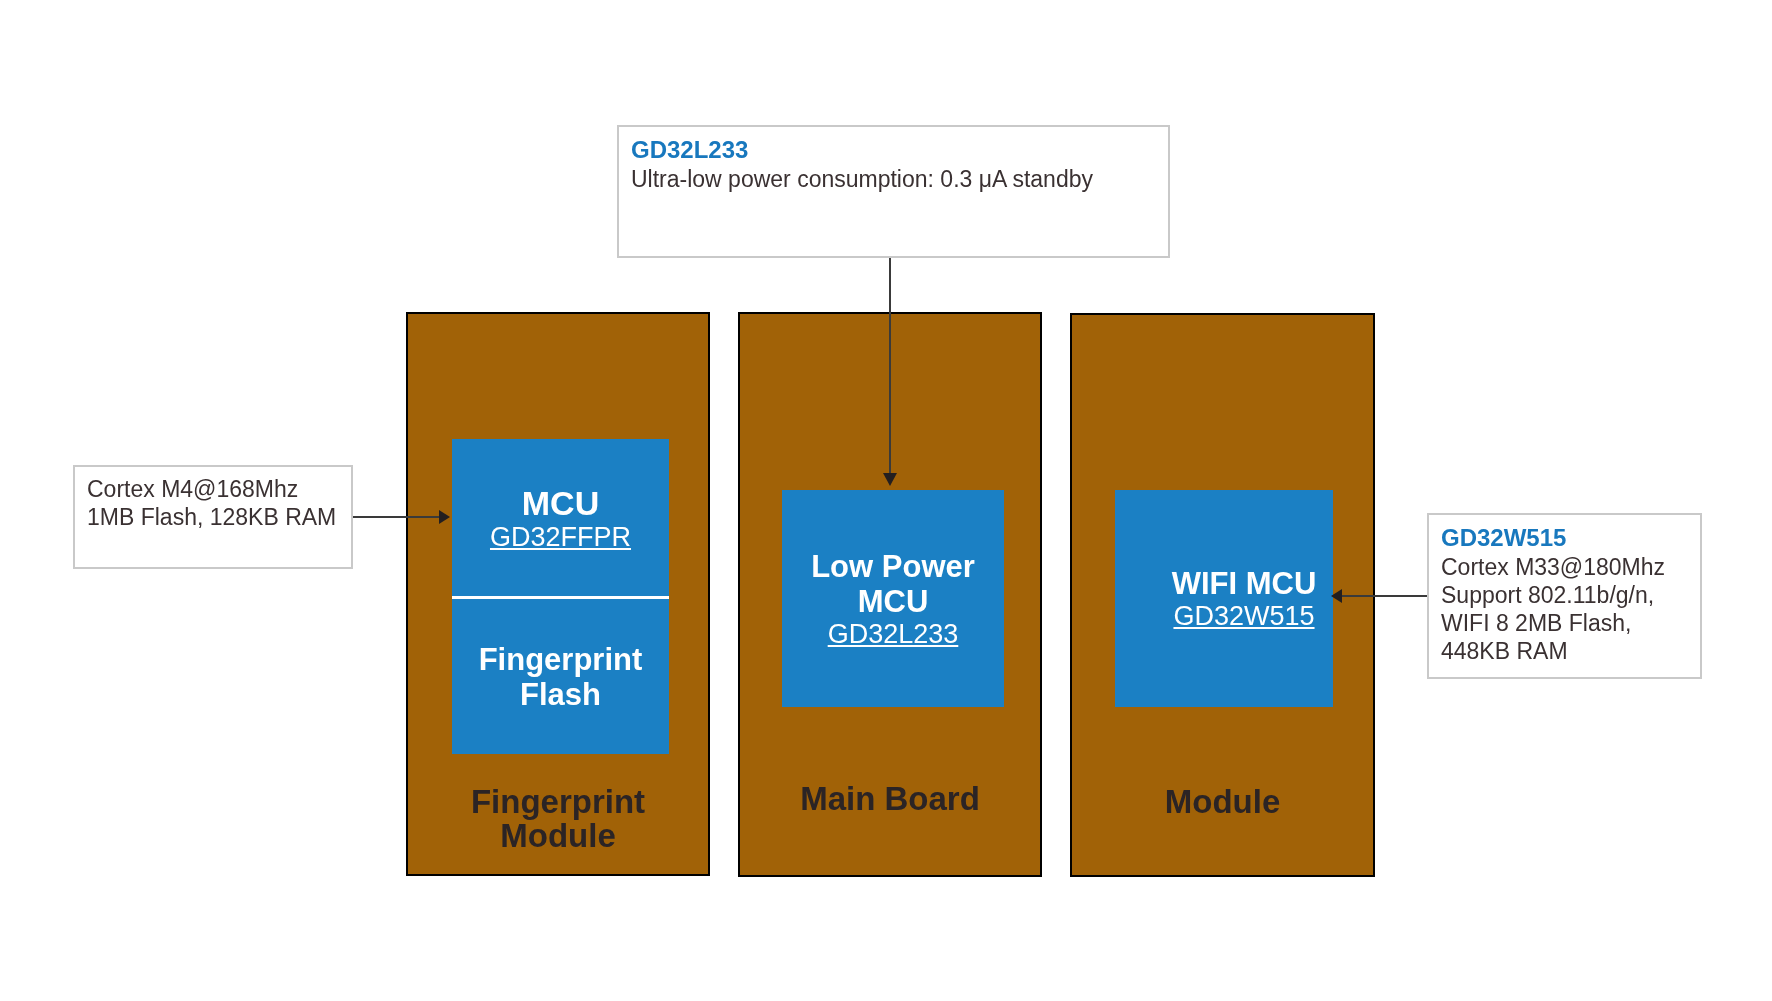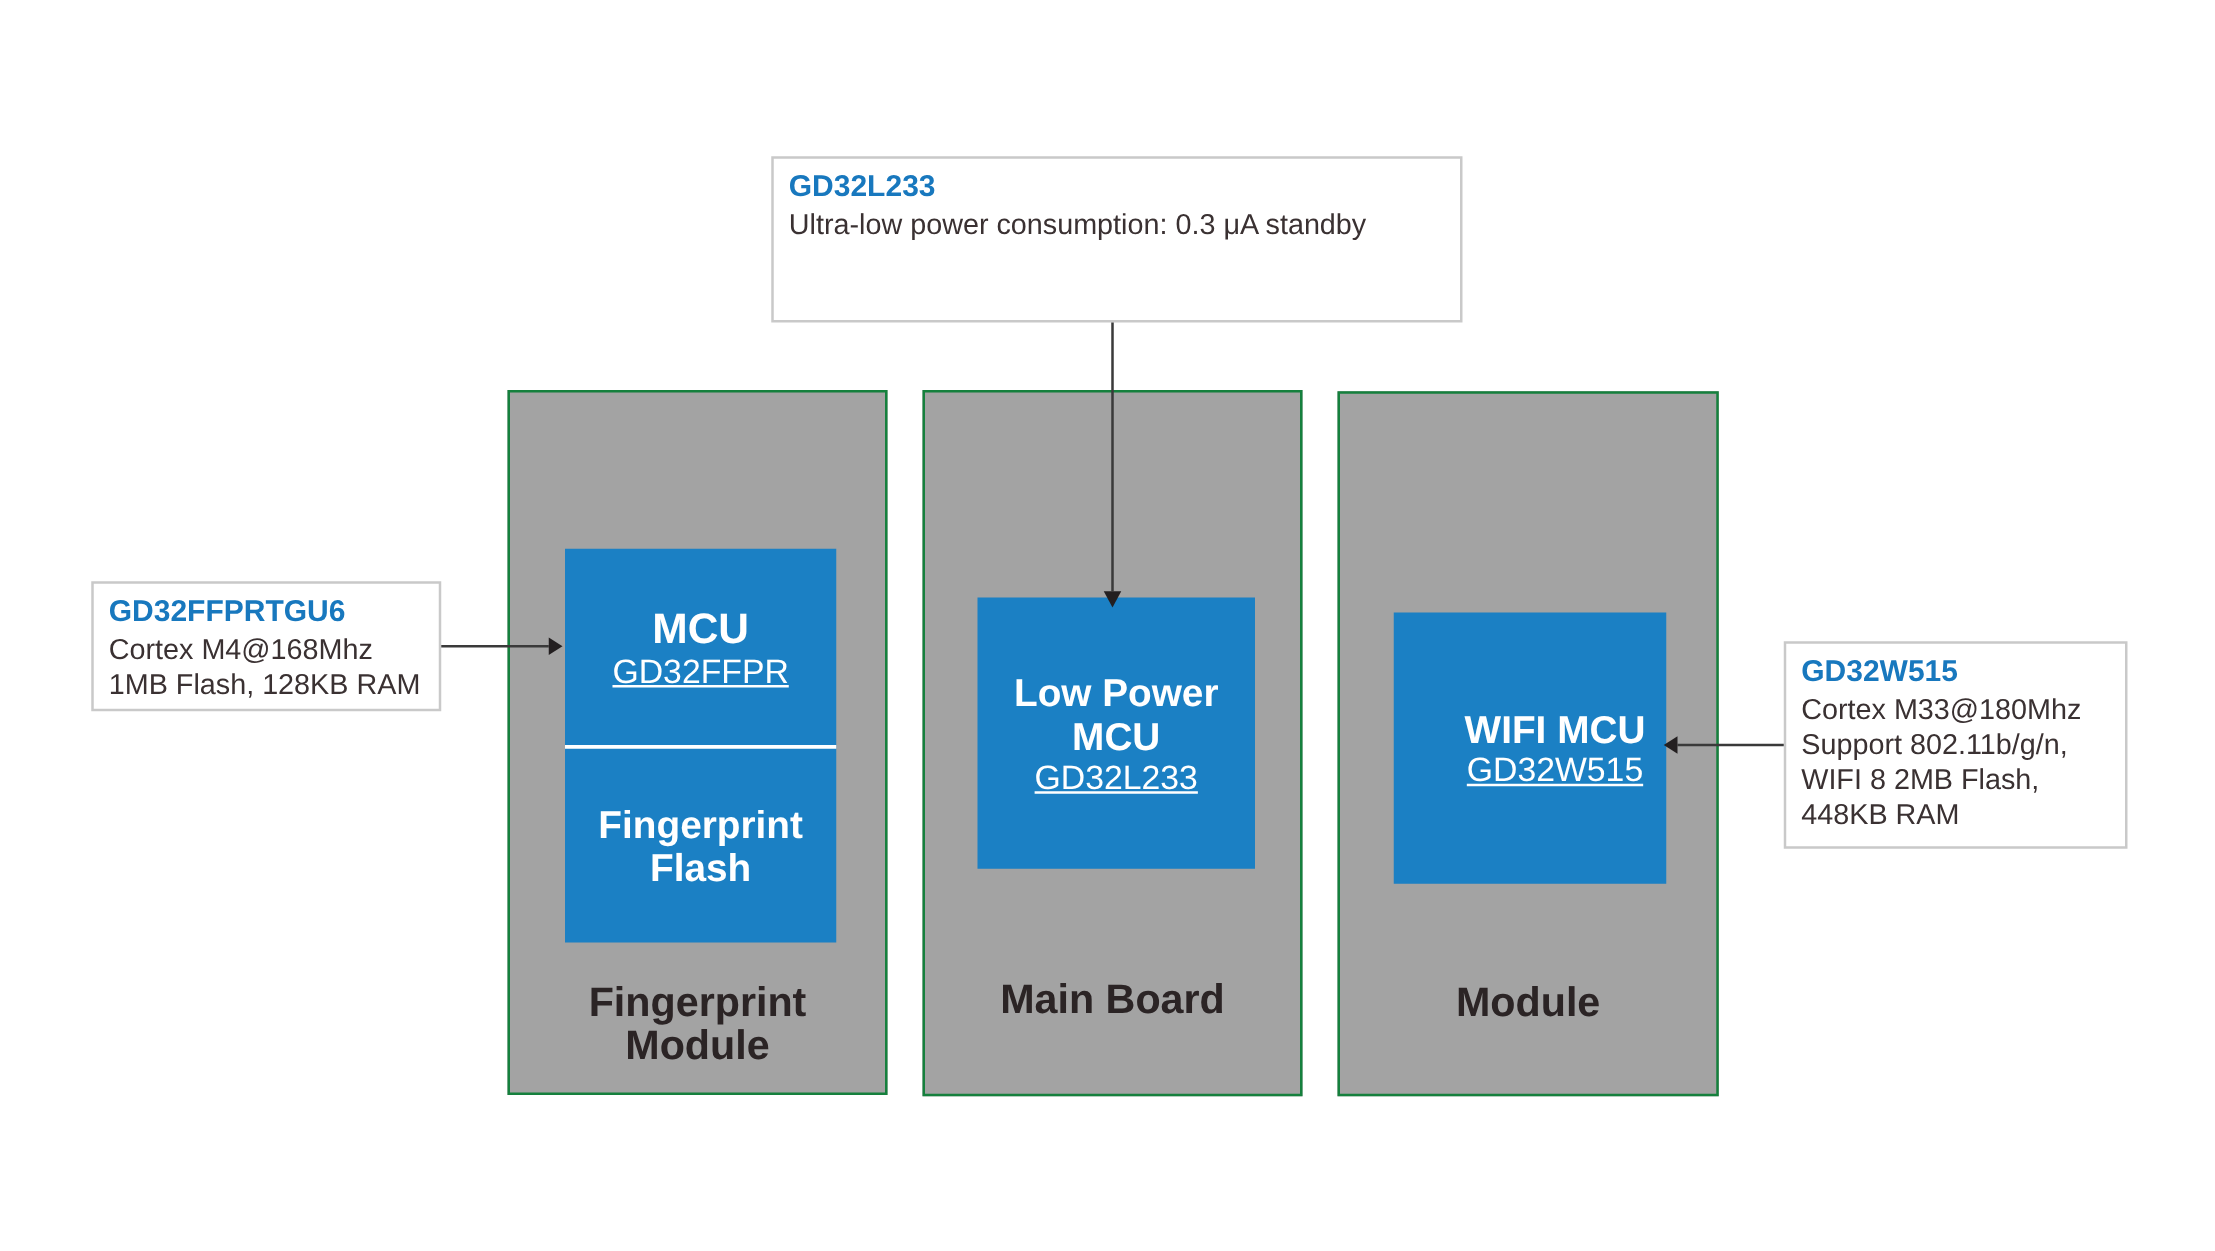--- a/index.html
+++ b/index.html
@@ -10,22 +10,22 @@
     position: relative;
     width: 1772px;
     height: 1001px;
     background: #ffffff;
     overflow: hidden;
   }
 
   
   .module {
     position: absolute;
-    border: 2px solid #15803d;
-    background: #a3a3a3;
+    border: 2px solid #000000;
+    background: #a16207;
   }
 
   
   .chip {
     position: absolute;
     background: #1b80c4;
     color: #ffffff;
     display: flex;
     flex-direction: column;
     align-items: center;
@@ -114,21 +114,21 @@
     </div>
 
     <div class="module-label" style="top:471px;">
       <div>Fingerprint</div>
       <div>Module</div>
     </div>
   </div>
 
   <div class="module" style="left:738px; top:312px; width:304px; height:565px;">
 
-    <div class="chip" style="left:42px; top:164px; width:222px; height:217px;">
+    <div class="chip" style="left:42px; top:176px; width:222px; height:217px;">
       <div class="chip-title-m">Low Power</div>
       <div class="chip-title-m">MCU</div>
       <div class="chip-sub">GD32L233</div>
     </div>
 
     <div class="module-label" style="top:468px;">Main Board</div>
   </div>
 
   <div class="module" style="left:1070px; top:313px; width:305px; height:564px;">
 
@@ -141,21 +141,20 @@
       <div>Module</div>
     </div>
   </div>
 
   <div class="callout" style="left:617px; top:125px; width:553px; height:133px;">
     <div class="callout-title">GD32L233</div>
     <div class="callout-line">Ultra-low power consumption: 0.3 μA standby</div>
   </div>
 
   <div class="callout" style="left:73px; top:465px; width:280px; height:104px;">
-    <div class="callout-title">GD32FFPRTGU6</div>
     <div class="callout-line">Cortex M4@168Mhz</div>
     <div class="callout-line">1MB Flash, 128KB RAM</div>
   </div>
 
   <div class="callout" style="left:1427px; top:513px; width:275px; height:166px;">
     <div class="callout-title">GD32W515</div>
     <div class="callout-line">Cortex M33@180Mhz</div>
     <div class="callout-line">Support 802.11b/g/n,</div>
     <div class="callout-line">WIFI 8 2MB Flash,</div>
     <div class="callout-line">448KB RAM</div>

